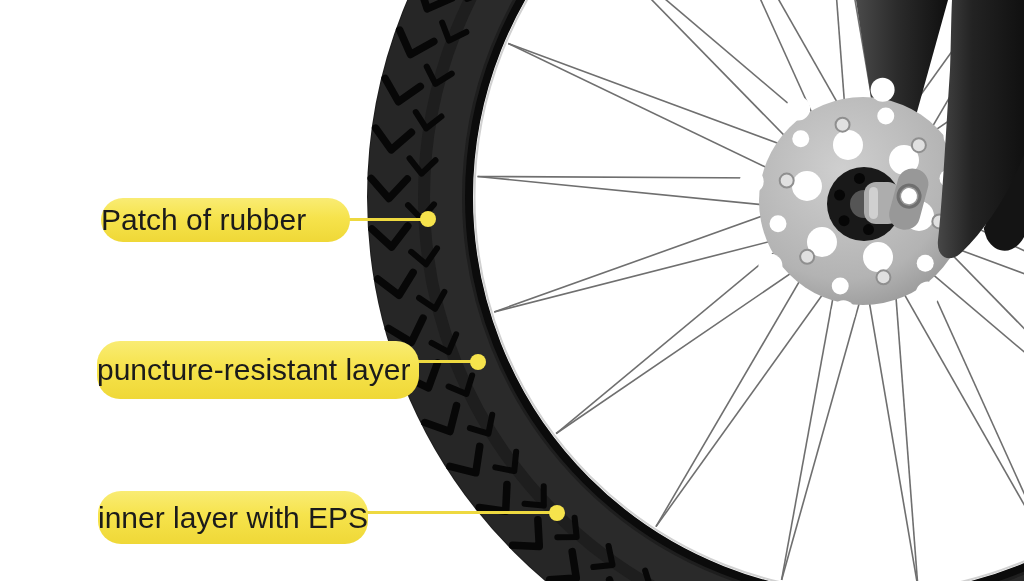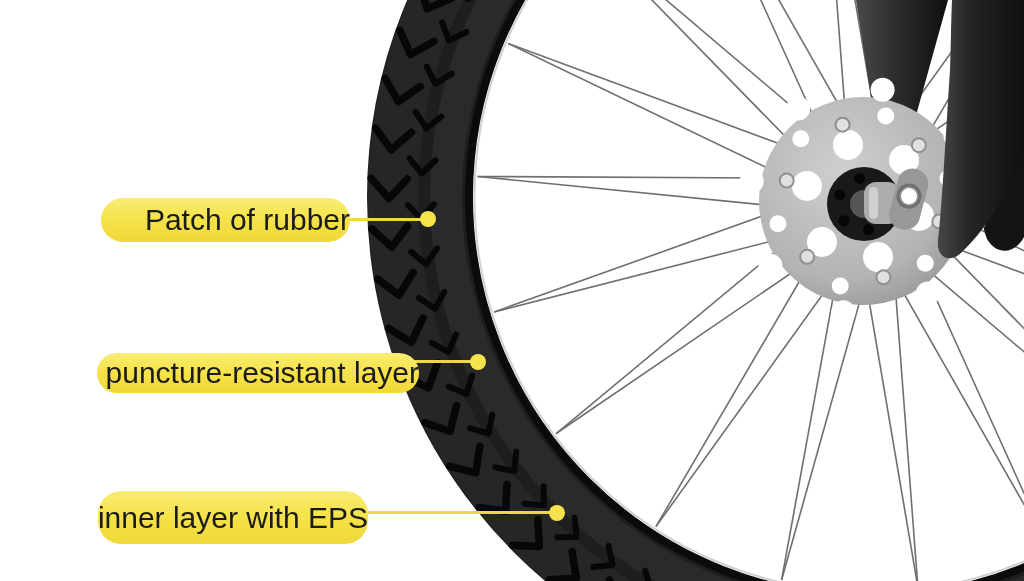--- a/index.html
+++ b/index.html
@@ -1,29 +1,29 @@
 <!DOCTYPE html>
 <html style="--accent: #f6e34c; --connector: #eed940; --label-text: #1b1b1b;"><head>
 <meta charset="utf-8">
 <style>
   html,body{margin:0;padding:0;background:#fff;}
   .stage{position:relative;width:1024px;height:581px;overflow:hidden;background:#fff;
          font-family:"Liberation Sans",sans-serif;}
   .stage svg{position:absolute;left:0;top:0;}
   .callout{position:absolute;left:0;top:0;width:0;height:0;}
-  .pill{position:absolute;display:flex;align-items:center;justify-content:flex-end;
+  .pill{position:absolute;display:flex;align-items:center;justify-content:flex-start;
         border-radius:23px;color:var(--label-text,#1b1b1b);
         background:linear-gradient(180deg,#f9ec74 0%,var(--accent,#f6e34c) 45%,#efd837 100%);
         font-size:30px;line-height:1;white-space:nowrap;}
   .connector{position:absolute;height:3px;background:var(--connector,#eed940);}
   .dot{position:absolute;width:16px;height:16px;border-radius:50%;background:var(--accent,#f6e34c);}
   .c1 .pill{left:101px;top:198px;width:249px;height:44px;}
   .c1 .connector{left:338px;top:218px;width:92px;}
   .c1 .dot{left:420px;top:211px;}
-  .c2 .pill{left:97px;top:353px;width:322px;height:40px;}
+  .c2 .pill{left:97px;top:341px;width:322px;height:58px;}
   .c2 .connector{left:406px;top:360px;width:74px;}
   .c2 .dot{left:470px;top:354px;}
   .c3 .pill{left:98px;top:491px;width:270px;height:53px;}
   .c3 .connector{left:358px;top:511px;width:201px;}
   .c3 .dot{left:549px;top:505px;}
 </style>
 </head>
 <body>
 
 <div class="stage">

